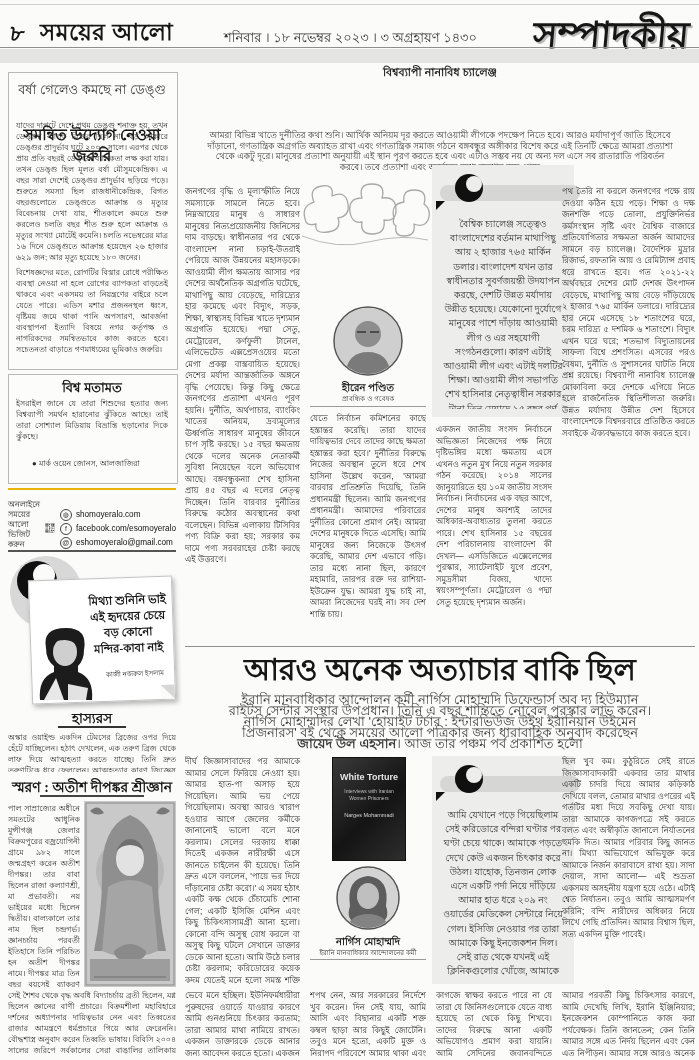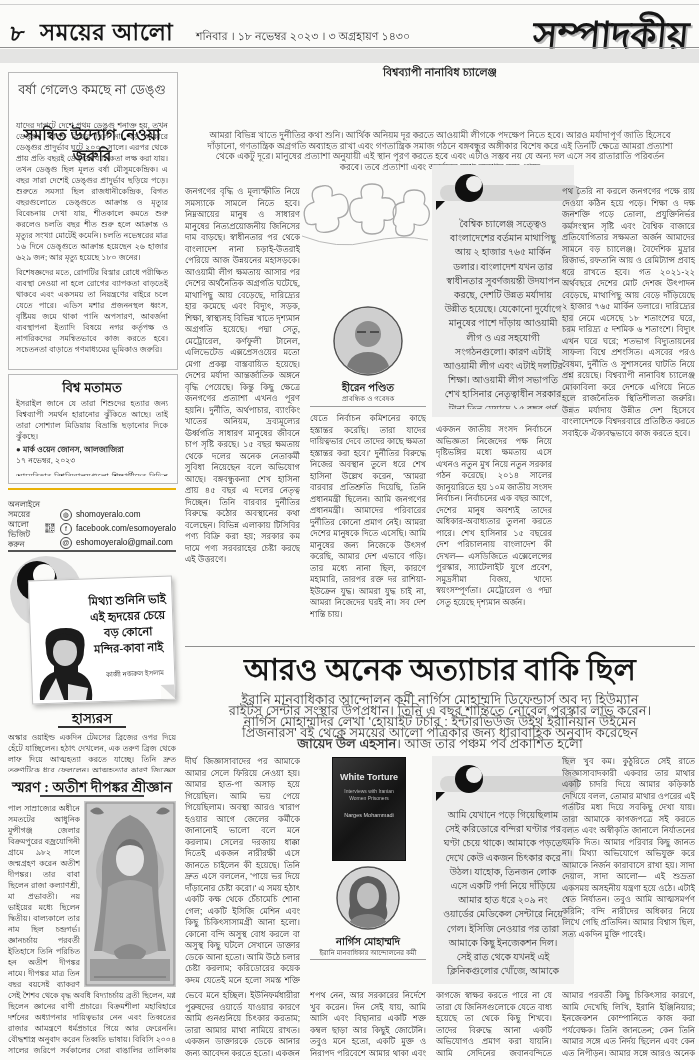--- a/index.html
+++ b/index.html
@@ -10,35 +10,35 @@
   .ct{text-align:center;}
   .b8{font-size:8.3px;line-height:11.5px;color:#2a2a2a;overflow:hidden;}
   .b78{font-size:7.8px;line-height:11px;color:#2a2a2a;overflow:hidden;}
   .serif{font-family:"Liberation Serif",serif;}
   .rule{background:#9b9b9b;height:1px;}
   .hidden-overflow{overflow:hidden;}
   
   #topline{left:0;top:4px;width:699px;height:1px;background:#cfcfcf;}
   #pageno{left:10px;top:16px;font-size:22px;font-weight:800;transform:skewX(-8deg);}
   #masthead{left:40px;top:14px;font-size:23px;font-weight:800;letter-spacing:.5px;}
-  #dateline{left:196px;top:28px;font-size:11px;color:#333;}
+  #dateline{left:224px;top:28px;font-size:13px;color:#333;}
   #sectionlogo{right:10px;top:6px;font-size:37px;font-weight:800;transform:skewX(-5deg);
                text-shadow:2px 2px 0 #b9b9b9;}
   #headrule{left:0;top:47px;width:699px;height:1px;background:#8f8f8f;}
   #grayband{left:0;top:49px;width:699px;height:14px;background:#e4e4e3;}
   
   .sbox{border:1px solid #b9b9b9;background:#fcfcfb;}
   #ed-kicker{left:8px;top:80px;width:168px;font-size:13px;color:#333;}
   #ed-headline{left:8px;top:92px;width:168px;font-size:15.5px;font-weight:800;line-height:21px;margin-top:32px;}
   #ed-body{left:16px;top:120px;width:152px;height:240px;}
   #ed-body p{margin:0 0 4px 0;}
   #wo-title{left:8px;top:378px;width:168px;font-size:13px;font-weight:800;}
   #wo-body{left:16px;top:398px;width:152px;height:78px;}
   .wo-q{margin:0 0 2px 0;}
-  .wo-attr{margin:0;font-weight:bold;}
+  .wo-attr{margin:16px;font-weight:normal;}
   .wo-date{margin:0 0 5px 0;}
   #online-box{left:8px;top:488px;width:168px;height:60px;border-top:2px solid #eab308;border-bottom:2px solid #555;
               display:flex;align-items:flex-end;gap:5px;}
   #online-label{width:38px;font-size:8px;line-height:10px;color:#222;}
   .link-row{display:flex;align-items:center;gap:4px;font-size:8.2px;line-height:14px;color:#111;}
   .licon{width:10px;height:10px;border:1px solid #444;border-radius:50%;font-size:7px;line-height:10px;
          text-align:center;color:#333;flex:0 0 auto;}
   
   #qc-circle{left:10px;top:556px;width:72px;height:72px;border-radius:50%;background:#d8d8d8;}
   #qc-card{left:30px;top:578px;width:142px;height:122px;background:#fff;border:1px solid #c2c2c2;

